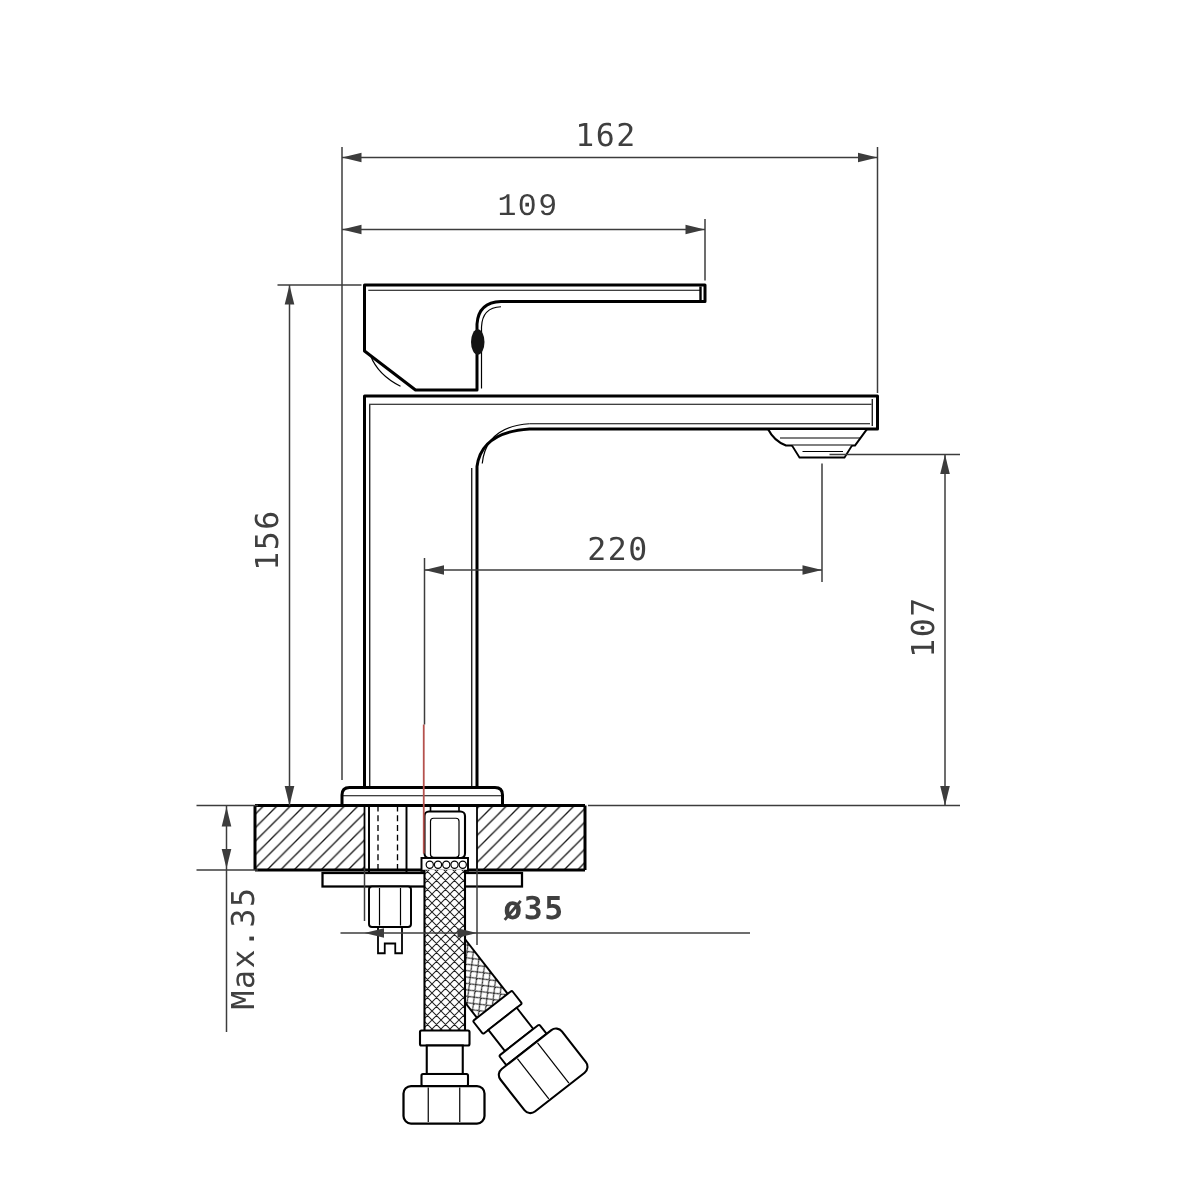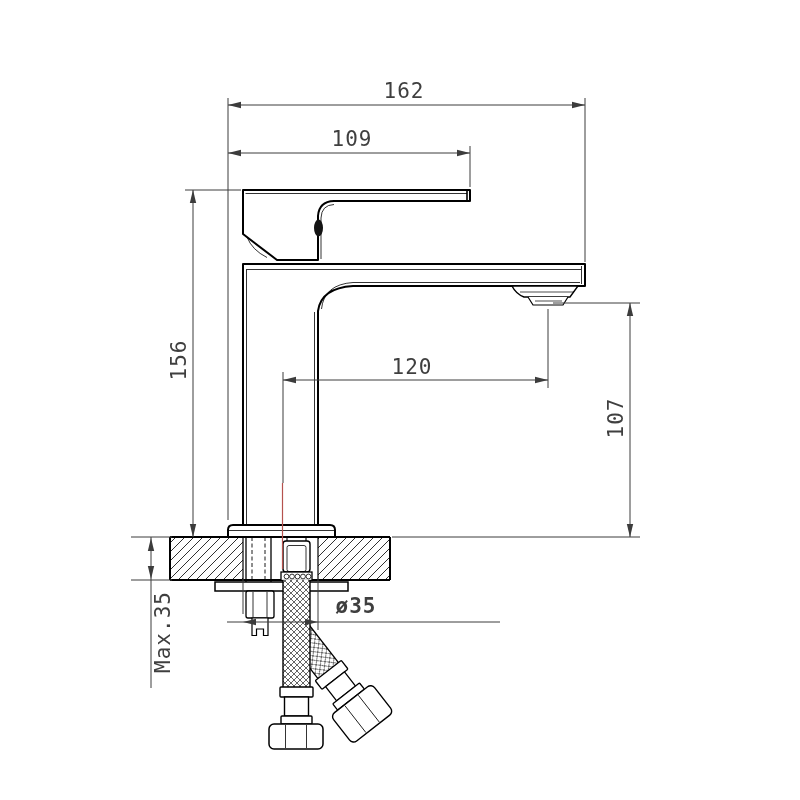--- a/index.html
+++ b/index.html
@@ -169,20 +169,20 @@
     <polygon points="630,283 626.8,296 633.2,296"></polygon>
     <polygon points="630,517 626.8,504 633.2,504"></polygon>
     <polygon points="151,518 147.8,531 154.2,531"></polygon>
     <polygon points="151,559 147.8,546 154.2,546"></polygon>
     <polygon points="243,602 256,598.8 256,605.2"></polygon>
     <polygon points="318,602 305,598.8 305,605.2"></polygon>
   </g>
 </svg>
 
 <div class="dim-label" style="left:404px;top:71px;">162</div>
-<div class="dim-label" style="left:352px;top:119px;">109</div>
+<div class="dim-label" style="left:352px;top:119px;font-family:Liberation Mono, monospace;">109</div>
 <div class="dim-label rot" style="left:179px;top:340px;">156</div>
-<div class="dim-label" style="left:412px;top:347px;">120</div>
+<div class="dim-label" style="left:412px;top:347px;">220</div>
 <div class="dim-label rot" style="left:616px;top:398px;">107</div>
 <div class="dim-label rot" style="left:163px;top:612px;">Max.35</div>
 <div class="dim-label" style="left:356px;top:586px;font-weight:bold;">ø35</div>
 
 </div>
 
 </body></html>

